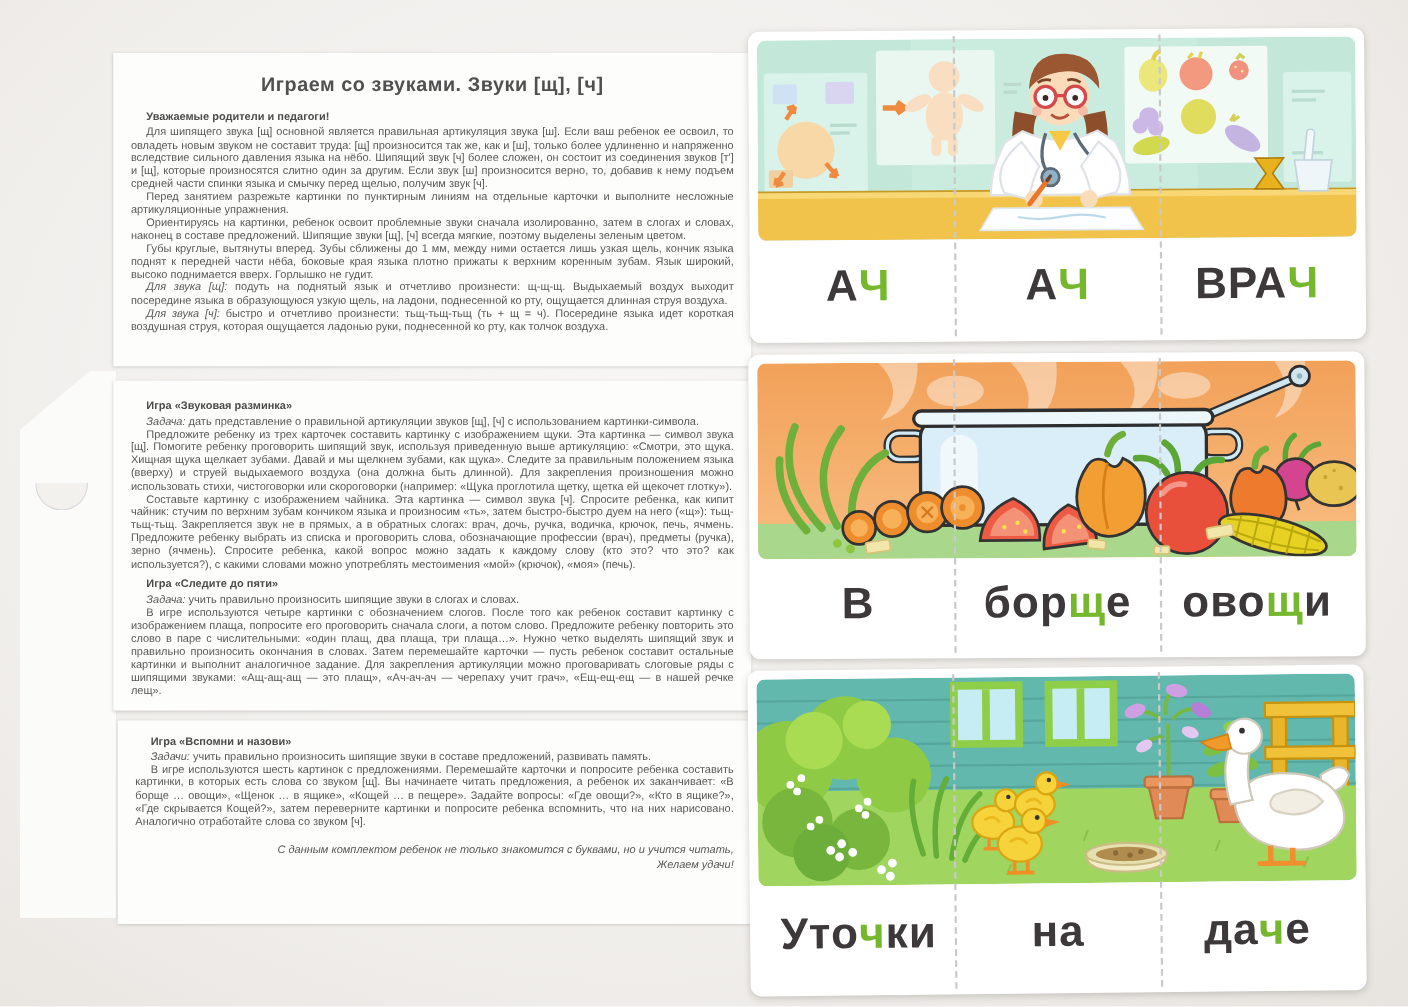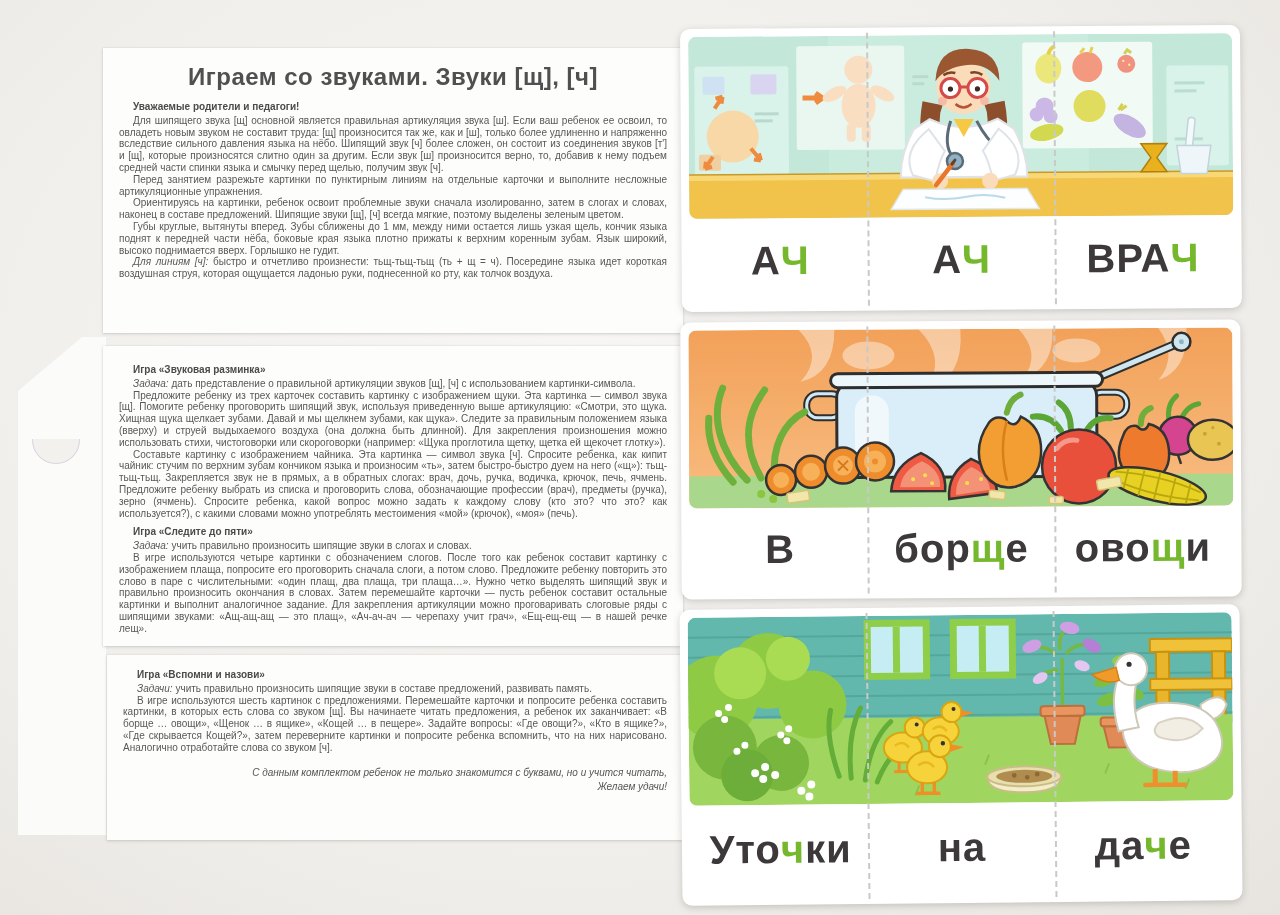--- a/index.html
+++ b/index.html
@@ -17,21 +17,21 @@
     box-shadow:0 1px 3px rgba(90,85,80,.22), 0 0 0 1px rgba(0,0,0,.02);
     color:#585858;font-size:10px;line-height:11.8px;
   }
   .panel-inner{padding:8px 16px 6px 16px;}
   .panel p{margin:0;text-indent:14px;text-align:justify;}
   .panel .h{font-weight:bold;color:#4b4b4b;margin:7px 0 2px 0;text-indent:14px;text-align:left;}
   .panel .h.first{margin-top:2px;}
   .lead{font-style:italic;}
   .page-title{
     text-align:center;font-weight:bold;color:#515051;
-    font-size:24px;line-height:30px;letter-spacing:.5px;
+    font-size:18px;line-height:30px;letter-spacing:.5px;
     margin:6px 0 9px 0;
   }
   .footer-block{margin-top:12px;text-align:right;font-style:italic;color:#555;}
   .footer-block div{line-height:13.5px;}
   .footer-wish{margin-top:1px;font-weight:normal;}
 
   .flap{
     position:absolute;left:18px;top:337px;width:88px;height:498px;
     background:#fbfbfa;
     box-shadow:0 1px 3px rgba(90,85,80,.18);
@@ -75,21 +75,22 @@
   </div>
 
   <div class="panel" style="left:103px;top:48px;width:580px;height:285px;">
     <div class="panel-inner">
       <div class="page-title">Играем со звуками. Звуки [щ], [ч]</div>
       <div class="h first">Уважаемые родители и педагоги!</div>
       <p>Для шипящего звука [щ] основной является правильная артикуляция звука [ш]. Если ваш ребенок ее освоил, то овладеть новым звуком не составит труда: [щ] произносится так же, как и [ш], только более удлиненно и напряженно вследствие сильного давления языка на нёбо. Шипящий звук [ч] более сложен, он состоит из соединения звуков [т'] и [щ], которые произносятся слитно один за другим. Если звук [ш] произносится верно, то, добавив к нему подъем средней части спинки языка и смычку перед щелью, получим звук [ч].</p>
       <p>Перед занятием разрежьте картинки по пунктирным линиям на отдельные карточки и выполните несложные артикуляционные упражнения.</p>
       <p>Ориентируясь на картинки, ребенок освоит проблемные звуки сначала изолированно, затем в слогах и словах, наконец в составе предложений. Шипящие звуки [щ], [ч] всегда мягкие, поэтому выделены зеленым цветом.</p>
       <p>Губы круглые, вытянуты вперед. Зубы сближены до 1 мм, между ними остается лишь узкая щель, кончик языка поднят к передней части нёба, боковые края языка плотно прижаты к верхним коренным зубам. Язык широкий, высоко поднимается вверх. Горлышко не гудит.</p>
-      <p><span class="lead">Для линиям [ч]:</span><span> быстро и отчетливо произнести: тьщ-тьщ-тьщ (ть + щ = ч). Посередине языка идет короткая воздушная струя, которая ощущается ладонью руки, поднесенной ко рту, как толчок воздуха.</span></p>
+      <p><span class="lead">Для звука [щ]:</span><span> подуть на поднятый язык и отчетливо произнести: щ-щ-щ. Выдыхаемый воздух выходит посередине языка в образующуюся узкую щель, на ладони, поднесенной ко рту, ощущается длинная струя воздуха.</span></p>
+      <p><span class="lead">Для звука [ч]:</span><span> быстро и отчетливо произнести: тьщ-тьщ-тьщ (ть + щ = ч). Посередине языка идет короткая воздушная струя, которая ощущается ладонью руки, поднесенной ко рту, как толчок воздуха.</span></p>
     </div>
   </div>
 
   <div class="panel" style="left:103px;top:346px;width:580px;height:300px;">
     <div class="panel-inner">
       <div class="h first" style="margin-top:10px;">Игра «Звуковая разминка»</div>
       <p><span class="lead">Задача:</span><span> дать представление о правильной артикуляции звуков [щ], [ч] с использованием картинки-символа.</span></p>
       <p>Предложите ребенку из трех карточек составить картинку с изображением щуки. Эта картинка — символ звука [щ]. Помогите ребенку проговорить шипящий звук, используя приведенную выше артикуляцию: «Смотри, это щука. Хищная щука щелкает зубами. Давай и мы щелкнем зубами, как щука». Следите за правильным положением языка (вверху) и струей выдыхаемого воздуха (она должна быть длинной). Для закрепления произношения можно использовать стихи, чистоговорки или скороговорки (например: «Щука проглотила щетку, щетка ей щекочет глотку»).</p>
       <p>Составьте картинку с изображением чайника. Эта картинка — символ звука [ч]. Спросите ребенка, как кипит чайник: стучим по верхним зубам кончиком языка и произносим «ть», затем быстро-быстро дуем на него («щ»): тьщ-тьщ-тьщ. Закрепляется звук не в прямых, а в обратных слогах: врач, дочь, ручка, водичка, крючок, печь, ячмень. Предложите ребенку выбрать из списка и проговорить слова, обозначающие профессии (врач), предметы (ручка), зерно (ячмень). Спросите ребенка, какой вопрос можно задать к каждому слову (кто это? что это? как используется?), с какими словами можно употреблять местоимения «мой» (крючок), «моя» (печь).</p>
       <div class="h">Игра «Следите до пяти»</div>

